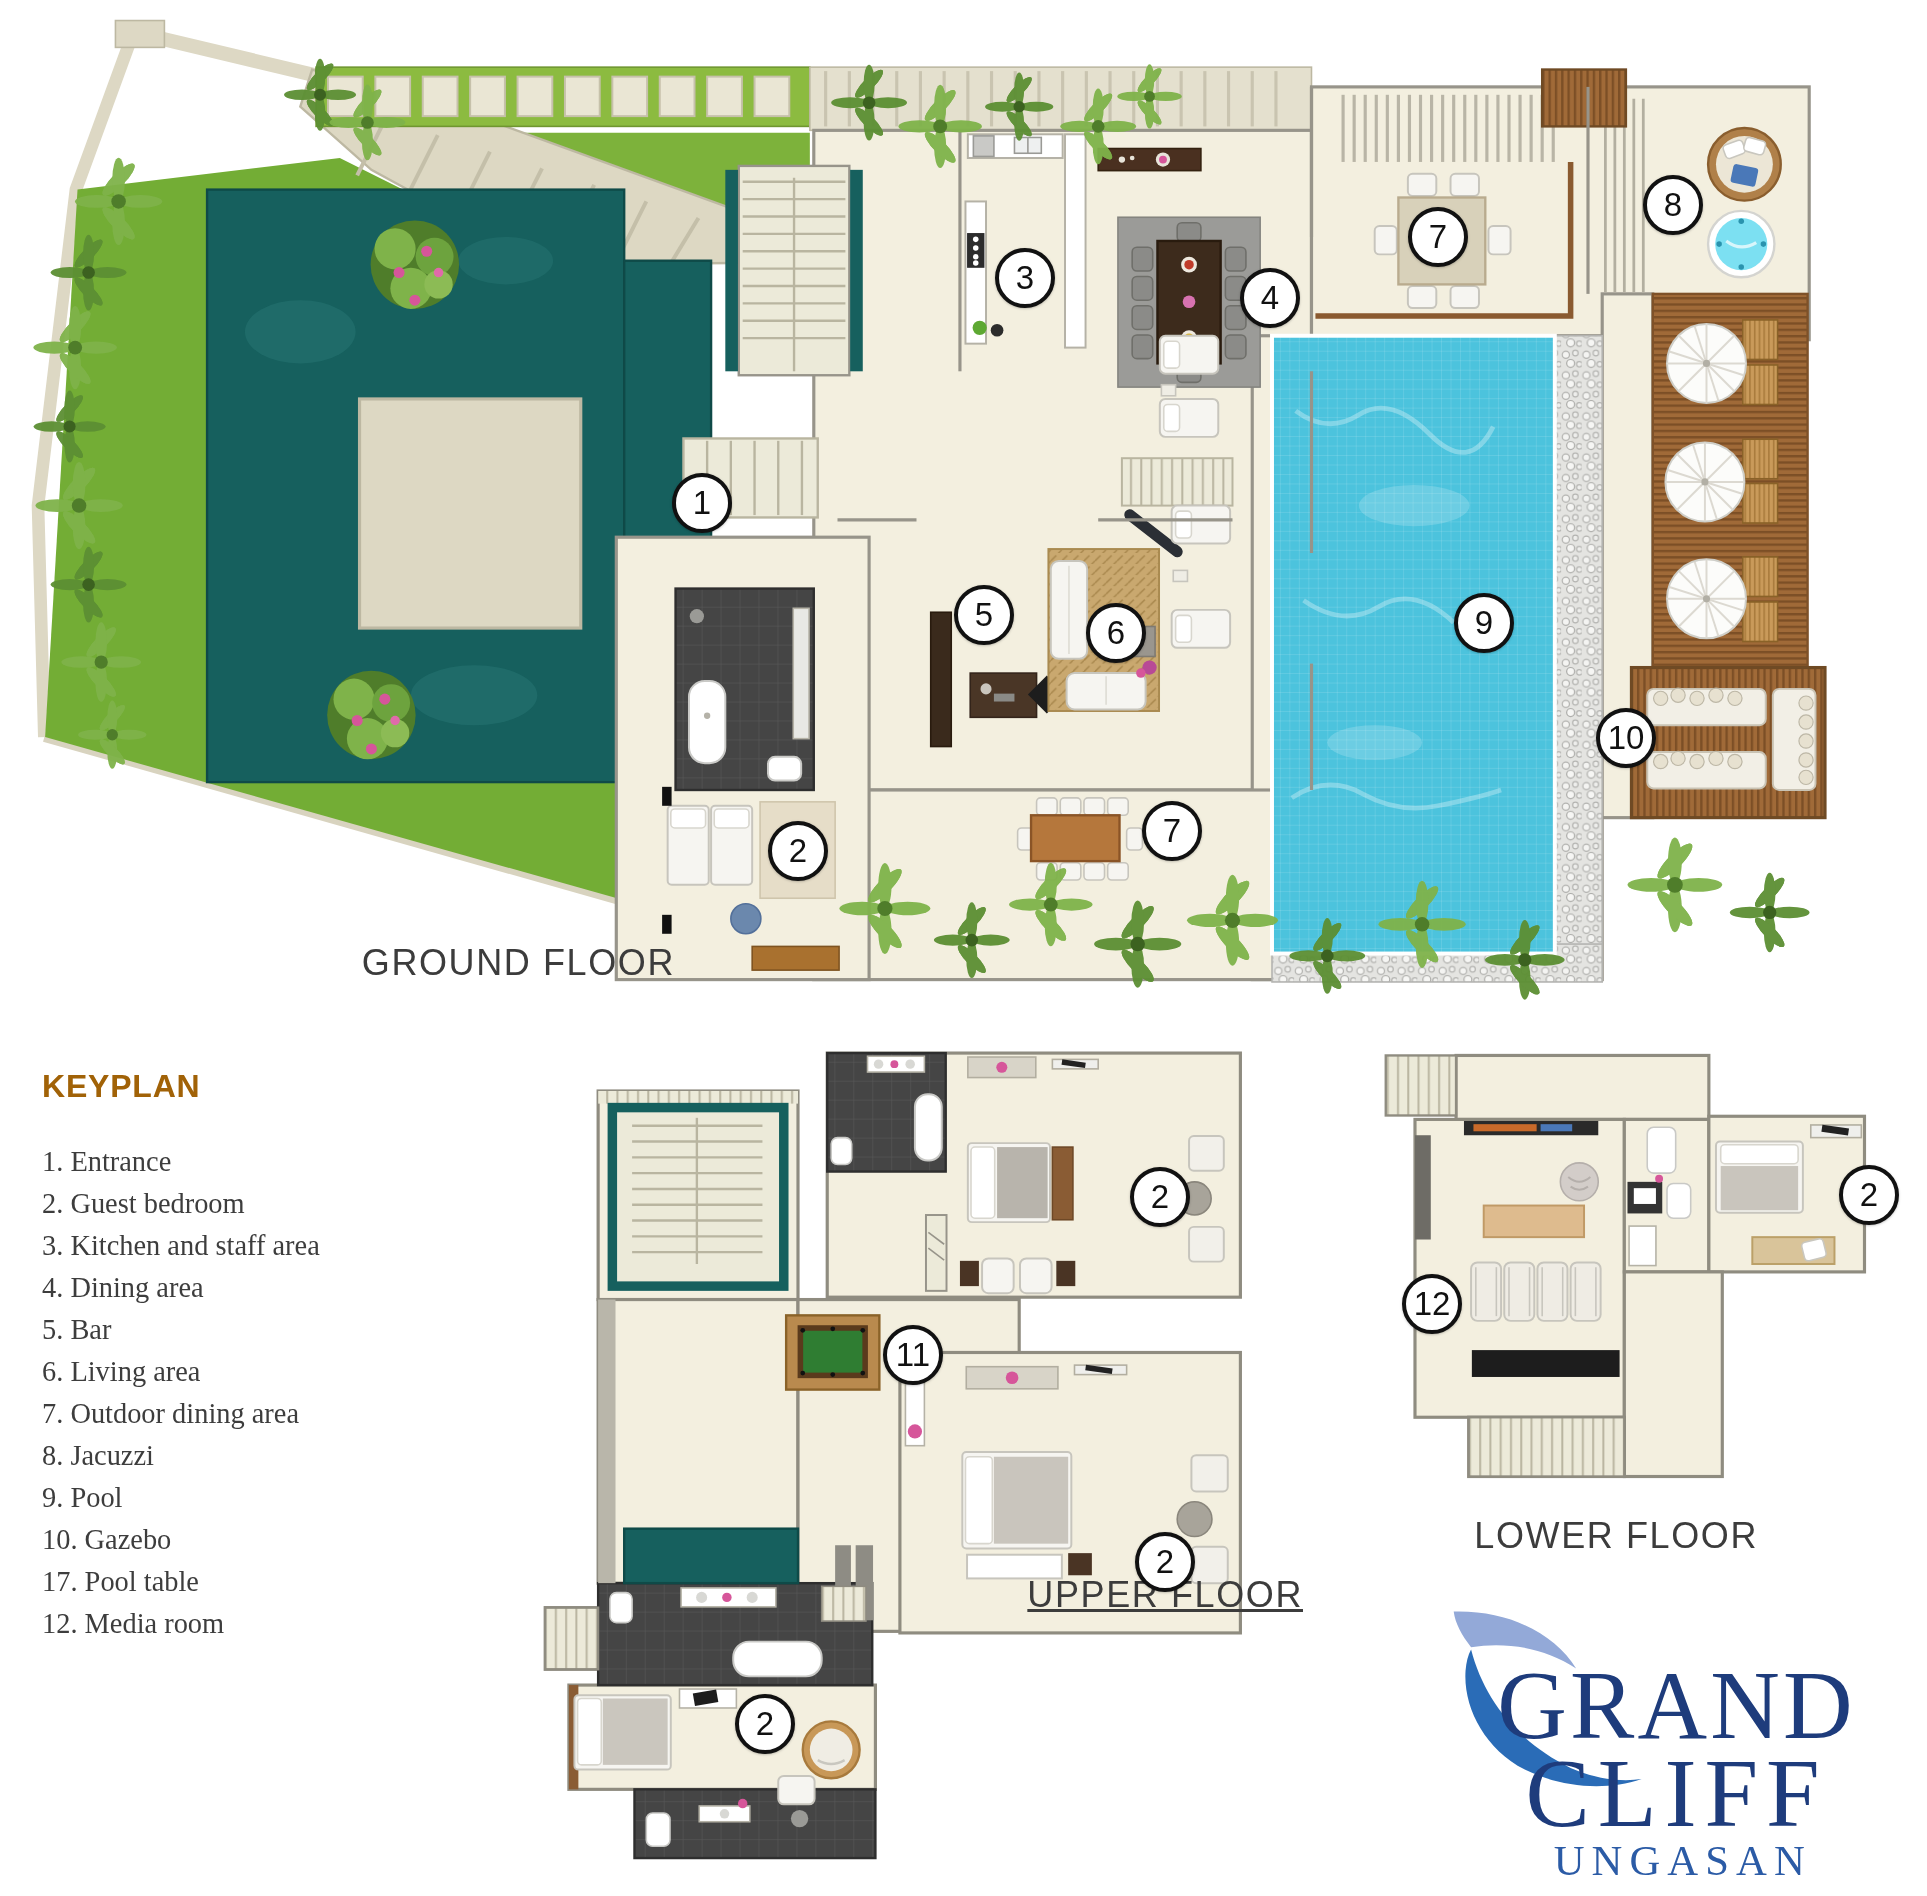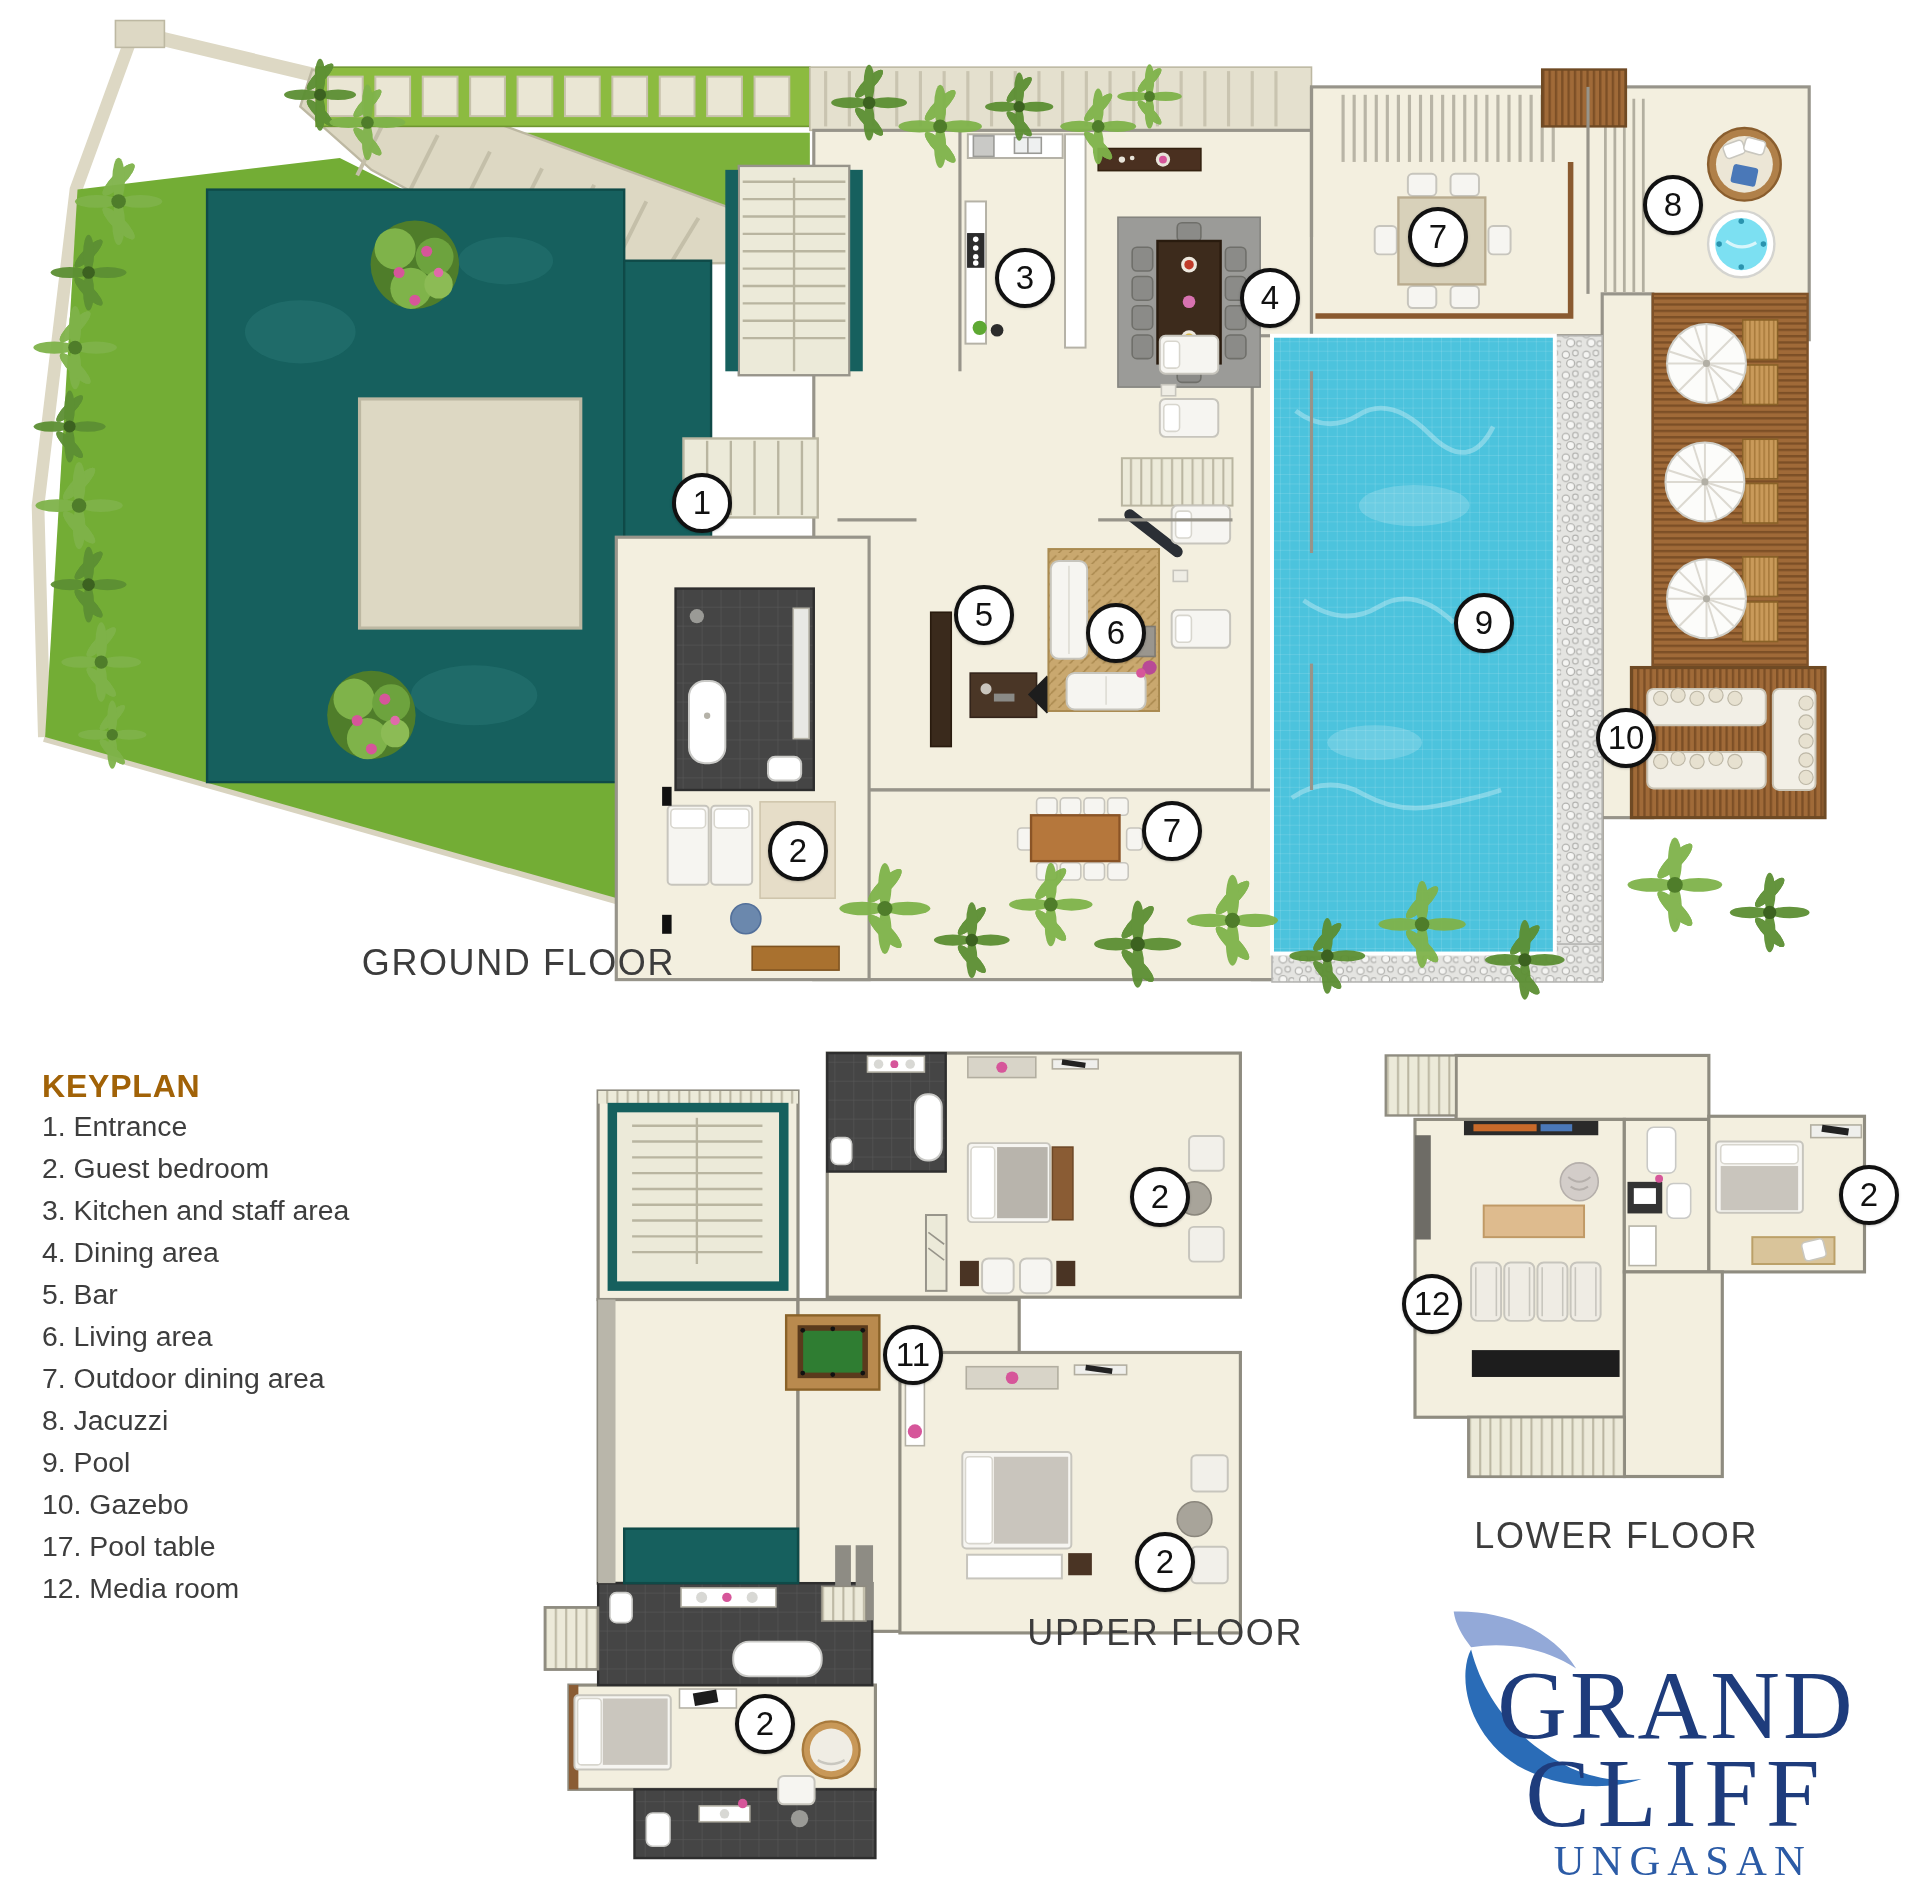--- a/index.html
+++ b/index.html
@@ -7,21 +7,21 @@
     width:1927px;height:1896px;position:relative;background:#ffffff;
     font-family:"Liberation Sans",sans-serif;overflow:hidden;
   }
   #plan-svg{position:absolute;left:0;top:0;}
   .floor-label{
     position:absolute;text-align:right;font-size:36px;letter-spacing:1.6px;
     color:#3c3c3c;font-weight:400;white-space:nowrap;
   }
   .keyplan{position:absolute;left:42px;top:1068px;color:#3a3a3a;}
   .kp-heading{font-size:32px;font-weight:bold;letter-spacing:0.8px;color:#a16207;}
-  .kp-list{}
+  .kp-list{margin-top:36px;font-family:Liberation Serif, serif;}
   .kp-item{font-size:28.4px;line-height:42px;color:#3d3d3d;white-space:nowrap;}
   .marker{
     position:absolute;width:52px;height:52px;border:4px solid #111;border-radius:50%;
     background:#ffffff;display:flex;align-items:center;justify-content:center;
     font-size:33px;color:#111;transform:translate(-50%,-50%);
     box-shadow:0 0.8px 2.4px rgba(0,0,0,.25);
   }
 </style>
 </head>
 <body>
@@ -681,21 +681,21 @@
   <g>
     <path d="M1840,2040 C1910,2038 1968,2068 1995,2112 C1955,2085 1905,2078 1862,2085 C1850,2070 1842,2055 1840,2040 Z" fill="#93a9d8"></path>
     <path d="M1862,2088 C1878,2150 1920,2205 1988,2238 C2020,2252 2052,2256 2078,2252 C2030,2268 1975,2262 1930,2240 C1878,2213 1852,2160 1855,2115 C1856,2104 1858,2095 1862,2088 Z" fill="#2a6cb7"></path>
     <text x="2122" y="2200" text-anchor="middle" font-family="Liberation Serif, serif" font-size="122" letter-spacing="4" fill="#1e3c7c">GRAND</text>
     <text x="2122" y="2312" text-anchor="middle" font-family="Liberation Serif, serif" font-size="122" letter-spacing="10" fill="#1e3c7c">CLIFF</text>
     <text x="2130" y="2374" text-anchor="middle" font-family="Liberation Serif, serif" font-size="54" letter-spacing="9" fill="#2b5ba6">UNGASAN</text>
   </g>
 </svg>
 
 <div class="floor-label" style="left:280px;top:942px;width:395px;">GROUND FLOOR</div>
-<div class="floor-label" style="left:932px;top:1612px;width:371px;">UPPER FLOOR</div>
+<div class="floor-label" style="left:932px;top:1574px;width:371px;text-decoration:underline;">UPPER FLOOR</div>
 <div class="floor-label" style="left:1387px;top:1515px;width:371px;">LOWER FLOOR</div>
 
 <div class="keyplan">
   <div class="kp-heading">KEYPLAN</div>
   <div class="kp-list">
       <div class="kp-item">1. Entrance</div>
       <div class="kp-item">2. Guest bedroom</div>
       <div class="kp-item">3. Kitchen and staff area</div>
       <div class="kp-item">4. Dining area</div>
       <div class="kp-item">5. Bar</div>

